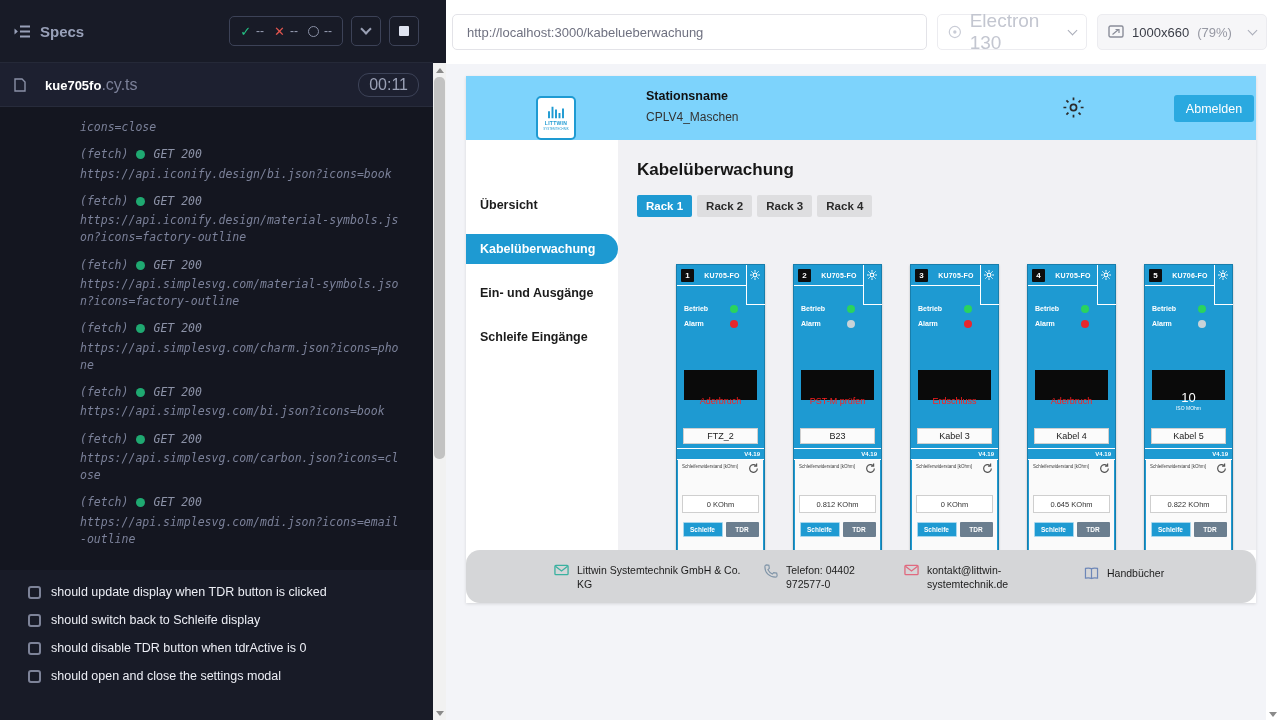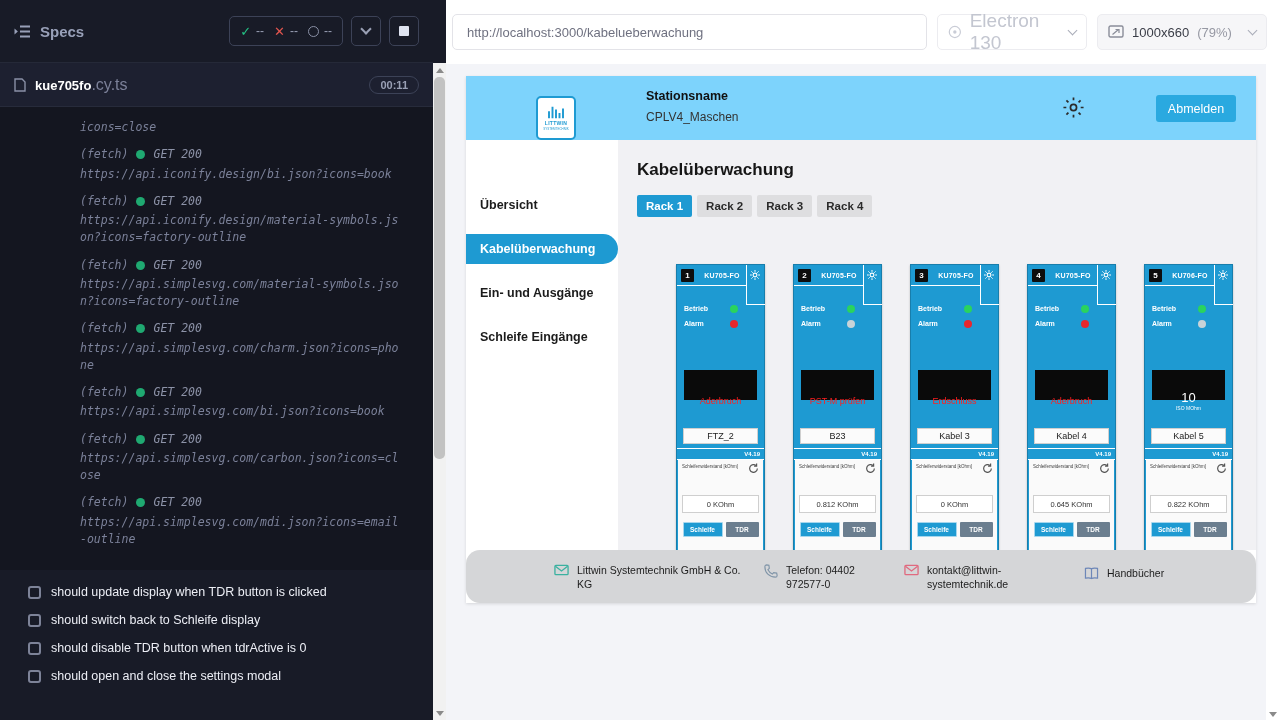--- a/index.html
+++ b/index.html
@@ -13,24 +13,24 @@
   .runner-controls { margin-left:auto; display:flex; align-items:center; gap:8px; }
   .stats-pill { display:flex; align-items:center; gap:10px; border:1px solid #3c4257; border-radius:5px; height:30px; padding:0 10px; color:#9aa0b5; font-size:12px; }
   .stat { display:flex; align-items:center; gap:5px; }
   .check { color:#24c285; font-size:13px; }
   .cross { color:#e4564f; font-size:13px; }
   .pend-circle { width:11px; height:11px; border:1.5px solid #8a90a6; border-radius:50%; display:inline-block; }
   .icon-btn { width:30px; height:30px; border:1px solid #3c4257; border-radius:5px; display:flex; align-items:center; justify-content:center; cursor:pointer; }
   .chev { width:8px; height:8px; border-right:2px solid #9aa0b5; border-bottom:2px solid #9aa0b5; transform:rotate(45deg); margin-top:-4px; }
   .stop-square { width:10px; height:10px; background:#dfe3f0; border-radius:1px; }
 
-  .spec-row { height:44px; flex-shrink:0; display:flex; align-items:center; gap:9px; padding:0 14px; background:#1d2030; border-bottom:1px solid #272b3b; }
+  .spec-row { height:44px; flex-shrink:0; display:flex; align-items:center; gap:19px; padding:0 14px; background:#1d2030; border-bottom:1px solid #272b3b; }
   .spec-name { color:#fff; font-weight:700; font-size:13px; }
   .spec-ext { color:#7c8199; font-weight:400; }
-  .spec-timer { margin-left:auto; border:1px solid #3c4257; border-radius:11px; padding:2px 10px; color:#9aa0b5; font-size:11px;font-weight:bold; }
+  .spec-timer { margin-left:auto; border:1px solid #3c4257; border-radius:11px; padding:2px 10px; color:#9aa0b5; font-size:16px; }
 
   .log { flex-shrink:0; background:#141620; padding:12px 30px 12px 80px; font-family:"DejaVu Sans Mono", monospace; font-style:italic; font-size:11.5px; color:#7b8199; line-height:1.5; }
   .log-orphan { margin-bottom:10px; word-break:break-all; }
   .log-entry { margin-bottom:10px; }
   .fetch-line { display:flex; align-items:center; gap:8px; margin-bottom:2px; }
   .dot { width:9px; height:9px; border-radius:50%; background:#1fa971; flex-shrink:0; }
   .get-label { color:#8d93a8; }
   .url-line { word-break:break-all; }
 
   .tests-list { padding:8px 0; }
@@ -64,21 +64,21 @@
   
   .app { position:absolute; left:20px; top:12px; width:790px; height:527px; background:#fff; display:flex; flex-direction:column; box-shadow:0 1px 3px rgba(0,0,0,.12); }
   .app-header { height:64px; flex-shrink:0; background:#7dd3fc; position:relative; }
   .logo { position:absolute; left:70px; top:20px; width:40px; height:44px; background:#fff; border:2px solid #1e9ad2; border-radius:5px; display:flex; flex-direction:column; align-items:center; justify-content:center; gap:1px; }
   .logo-title { font-size:5px; font-weight:700; color:#1e9ad2; letter-spacing:.3px; }
   .logo-sub { font-size:3px; color:#1e9ad2; }
   .station { position:absolute; left:180px; top:13px; }
   .station-label { font-weight:700; font-size:12.5px; color:#111; margin-bottom:7px; }
   .station-value { font-size:12px; color:#333; }
   .gear-btn { position:absolute; left:596px; top:20px; cursor:pointer; }
-  .logout-btn { position:absolute; right:20px; top:19px; width:80px; height:27px; background:#2aa9e0; color:#fff; font-size:12.5px; border:none; border-radius:3px; display:flex; align-items:center; justify-content:center; cursor:pointer; font-family:inherit; }
+  .logout-btn { position:absolute; right:2px; top:19px; width:80px; height:27px; background:#2aa9e0; color:#fff; font-size:12.5px; border:none; border-radius:3px; display:flex; align-items:center; justify-content:center; cursor:pointer; font-family:inherit; }
 
   .app-body { flex:1; display:flex; overflow:hidden; }
   .app-sidebar { width:152px; flex-shrink:0; background:#fff; padding-top:50px; }
   .side-item { height:30px; display:flex; align-items:center; padding-left:14px; font-size:12.5px; font-weight:700; color:#1b1b1b; margin-bottom:14px; cursor:pointer; }
   .side-item.active { background:#1e9ad2; color:#fff; border-radius:0 16px 16px 0; }
 
   .app-main { flex:1; background:#f1f1f4; padding:20px 0 0 19px; overflow:hidden; }
   .main-title { font-size:17px; font-weight:700; color:#161616; }
   .tabs { display:flex; gap:5px; margin-top:15px; }
   .tab { height:22px; padding:0 9px; display:flex; align-items:center; font-size:11.5px; font-weight:700; background:#dedee0; color:#2a2a2a; border-radius:2px; cursor:pointer; }

